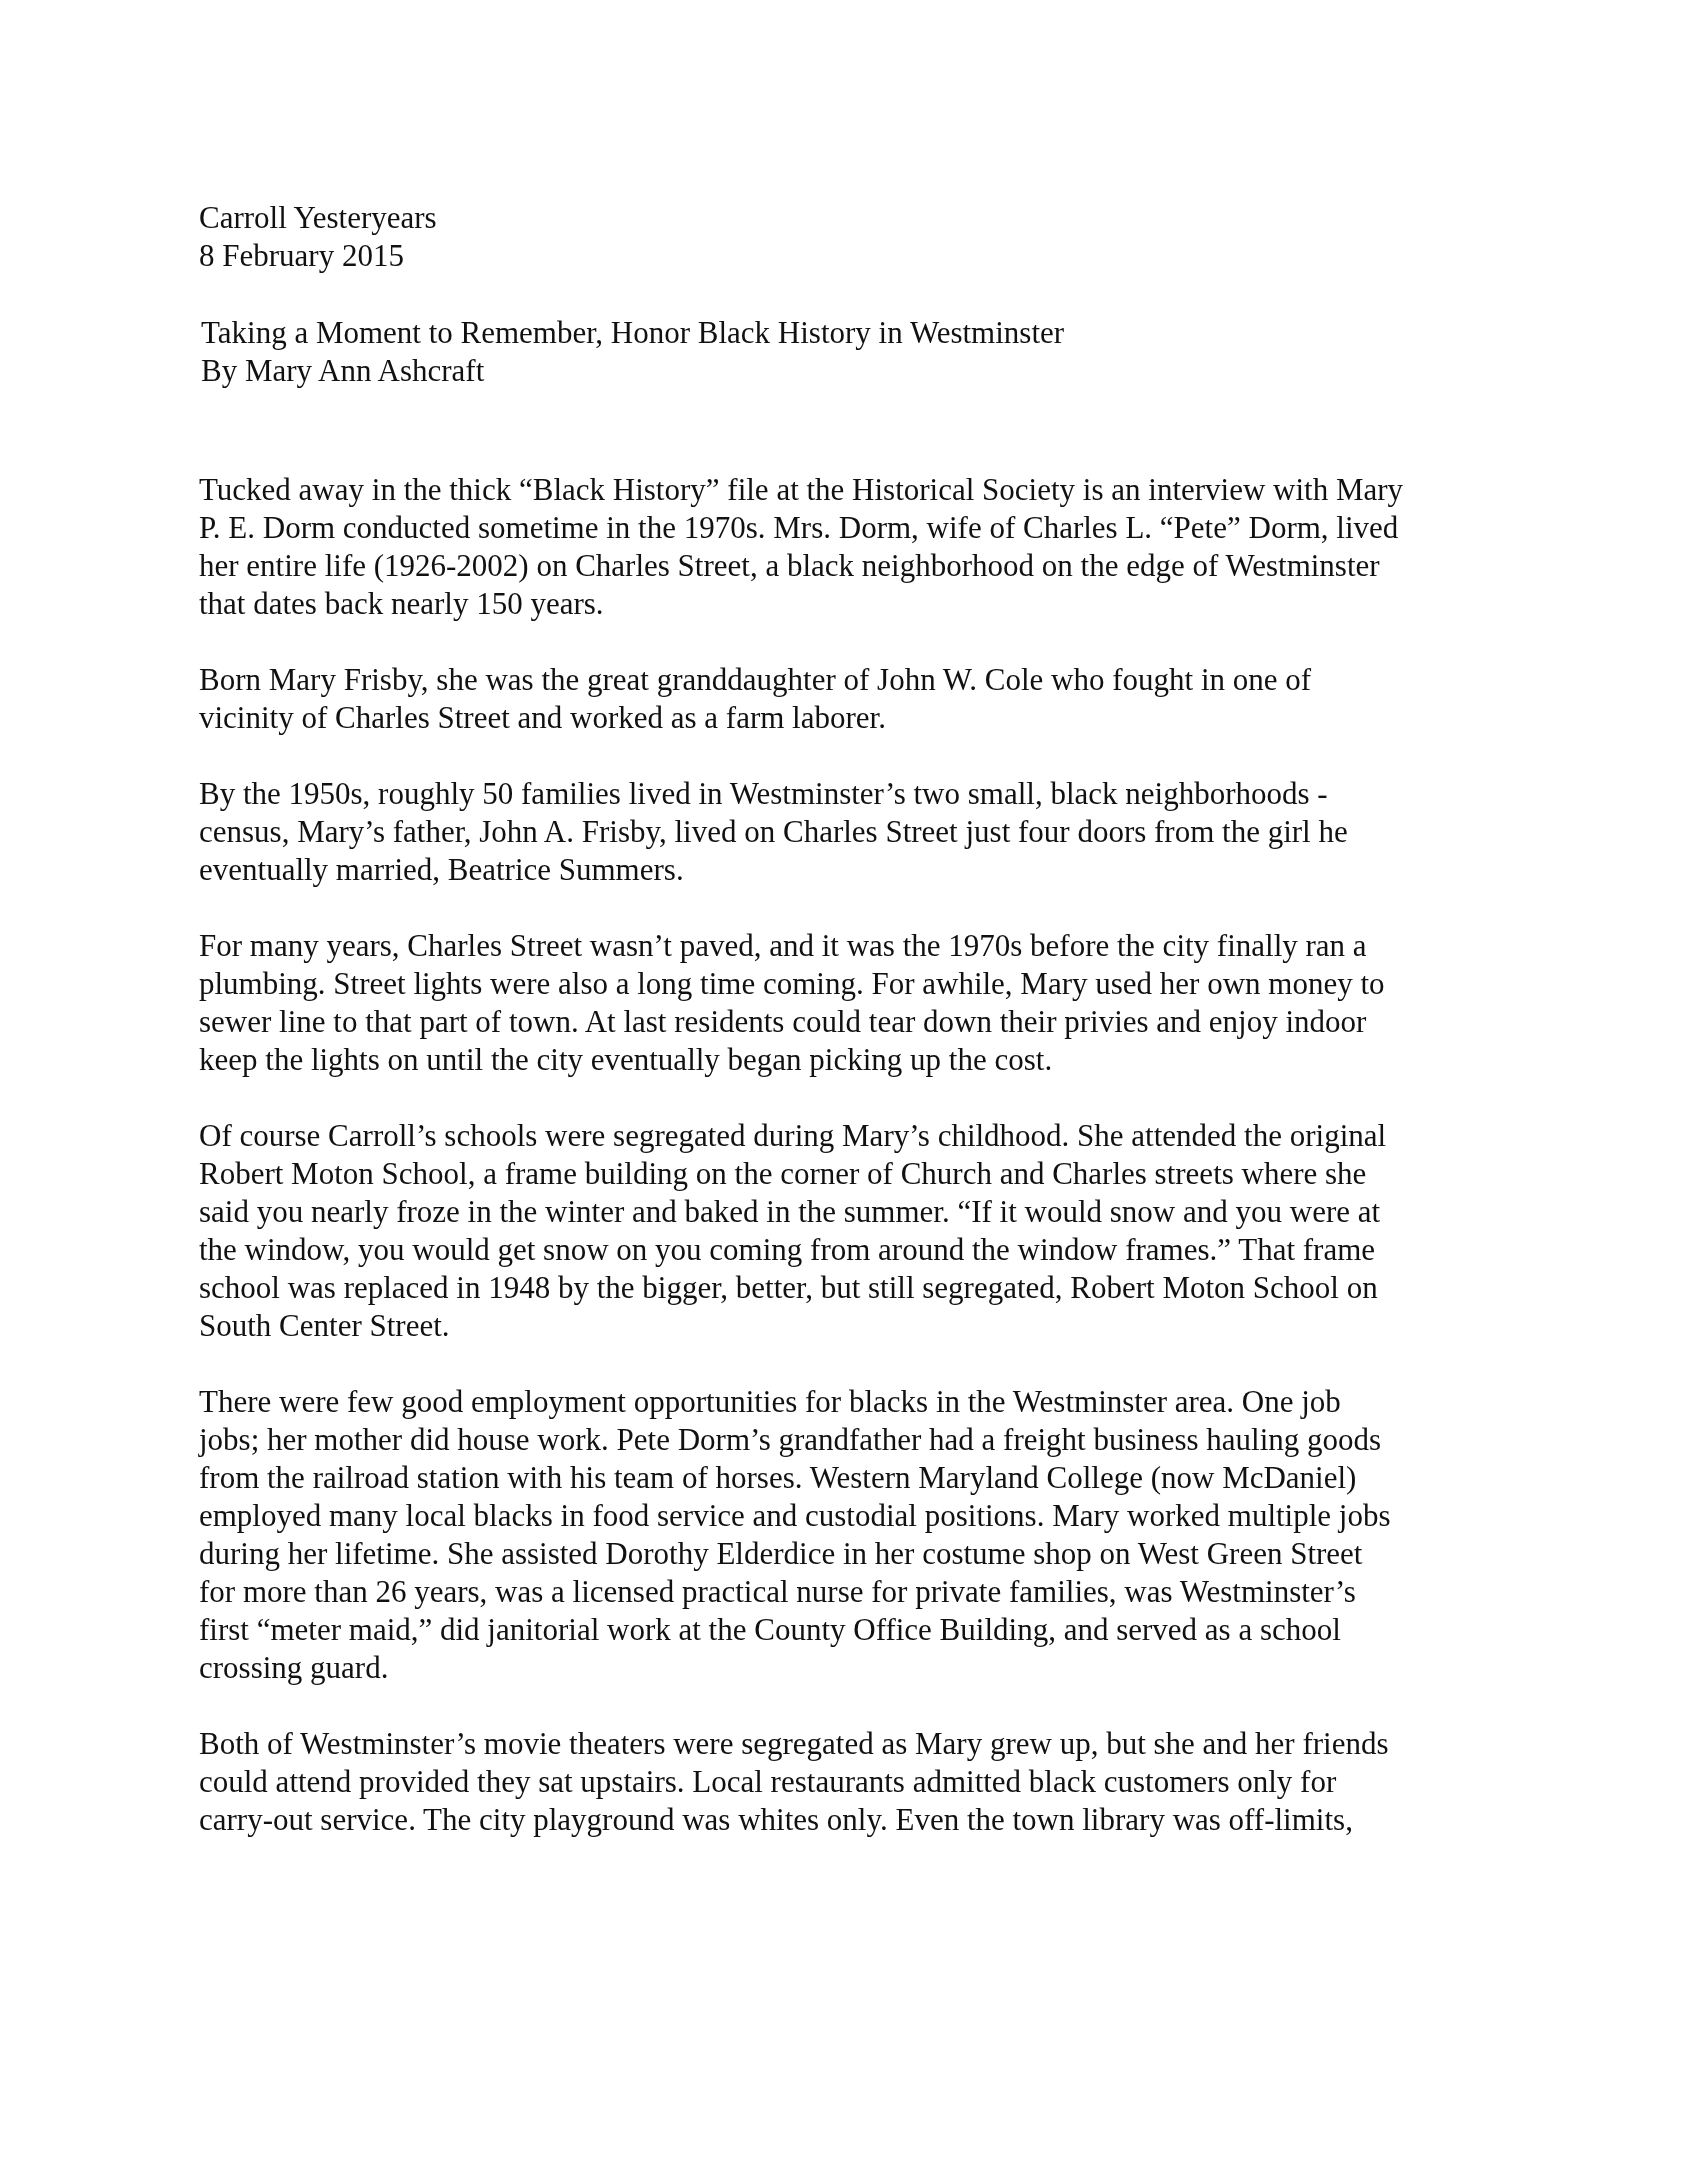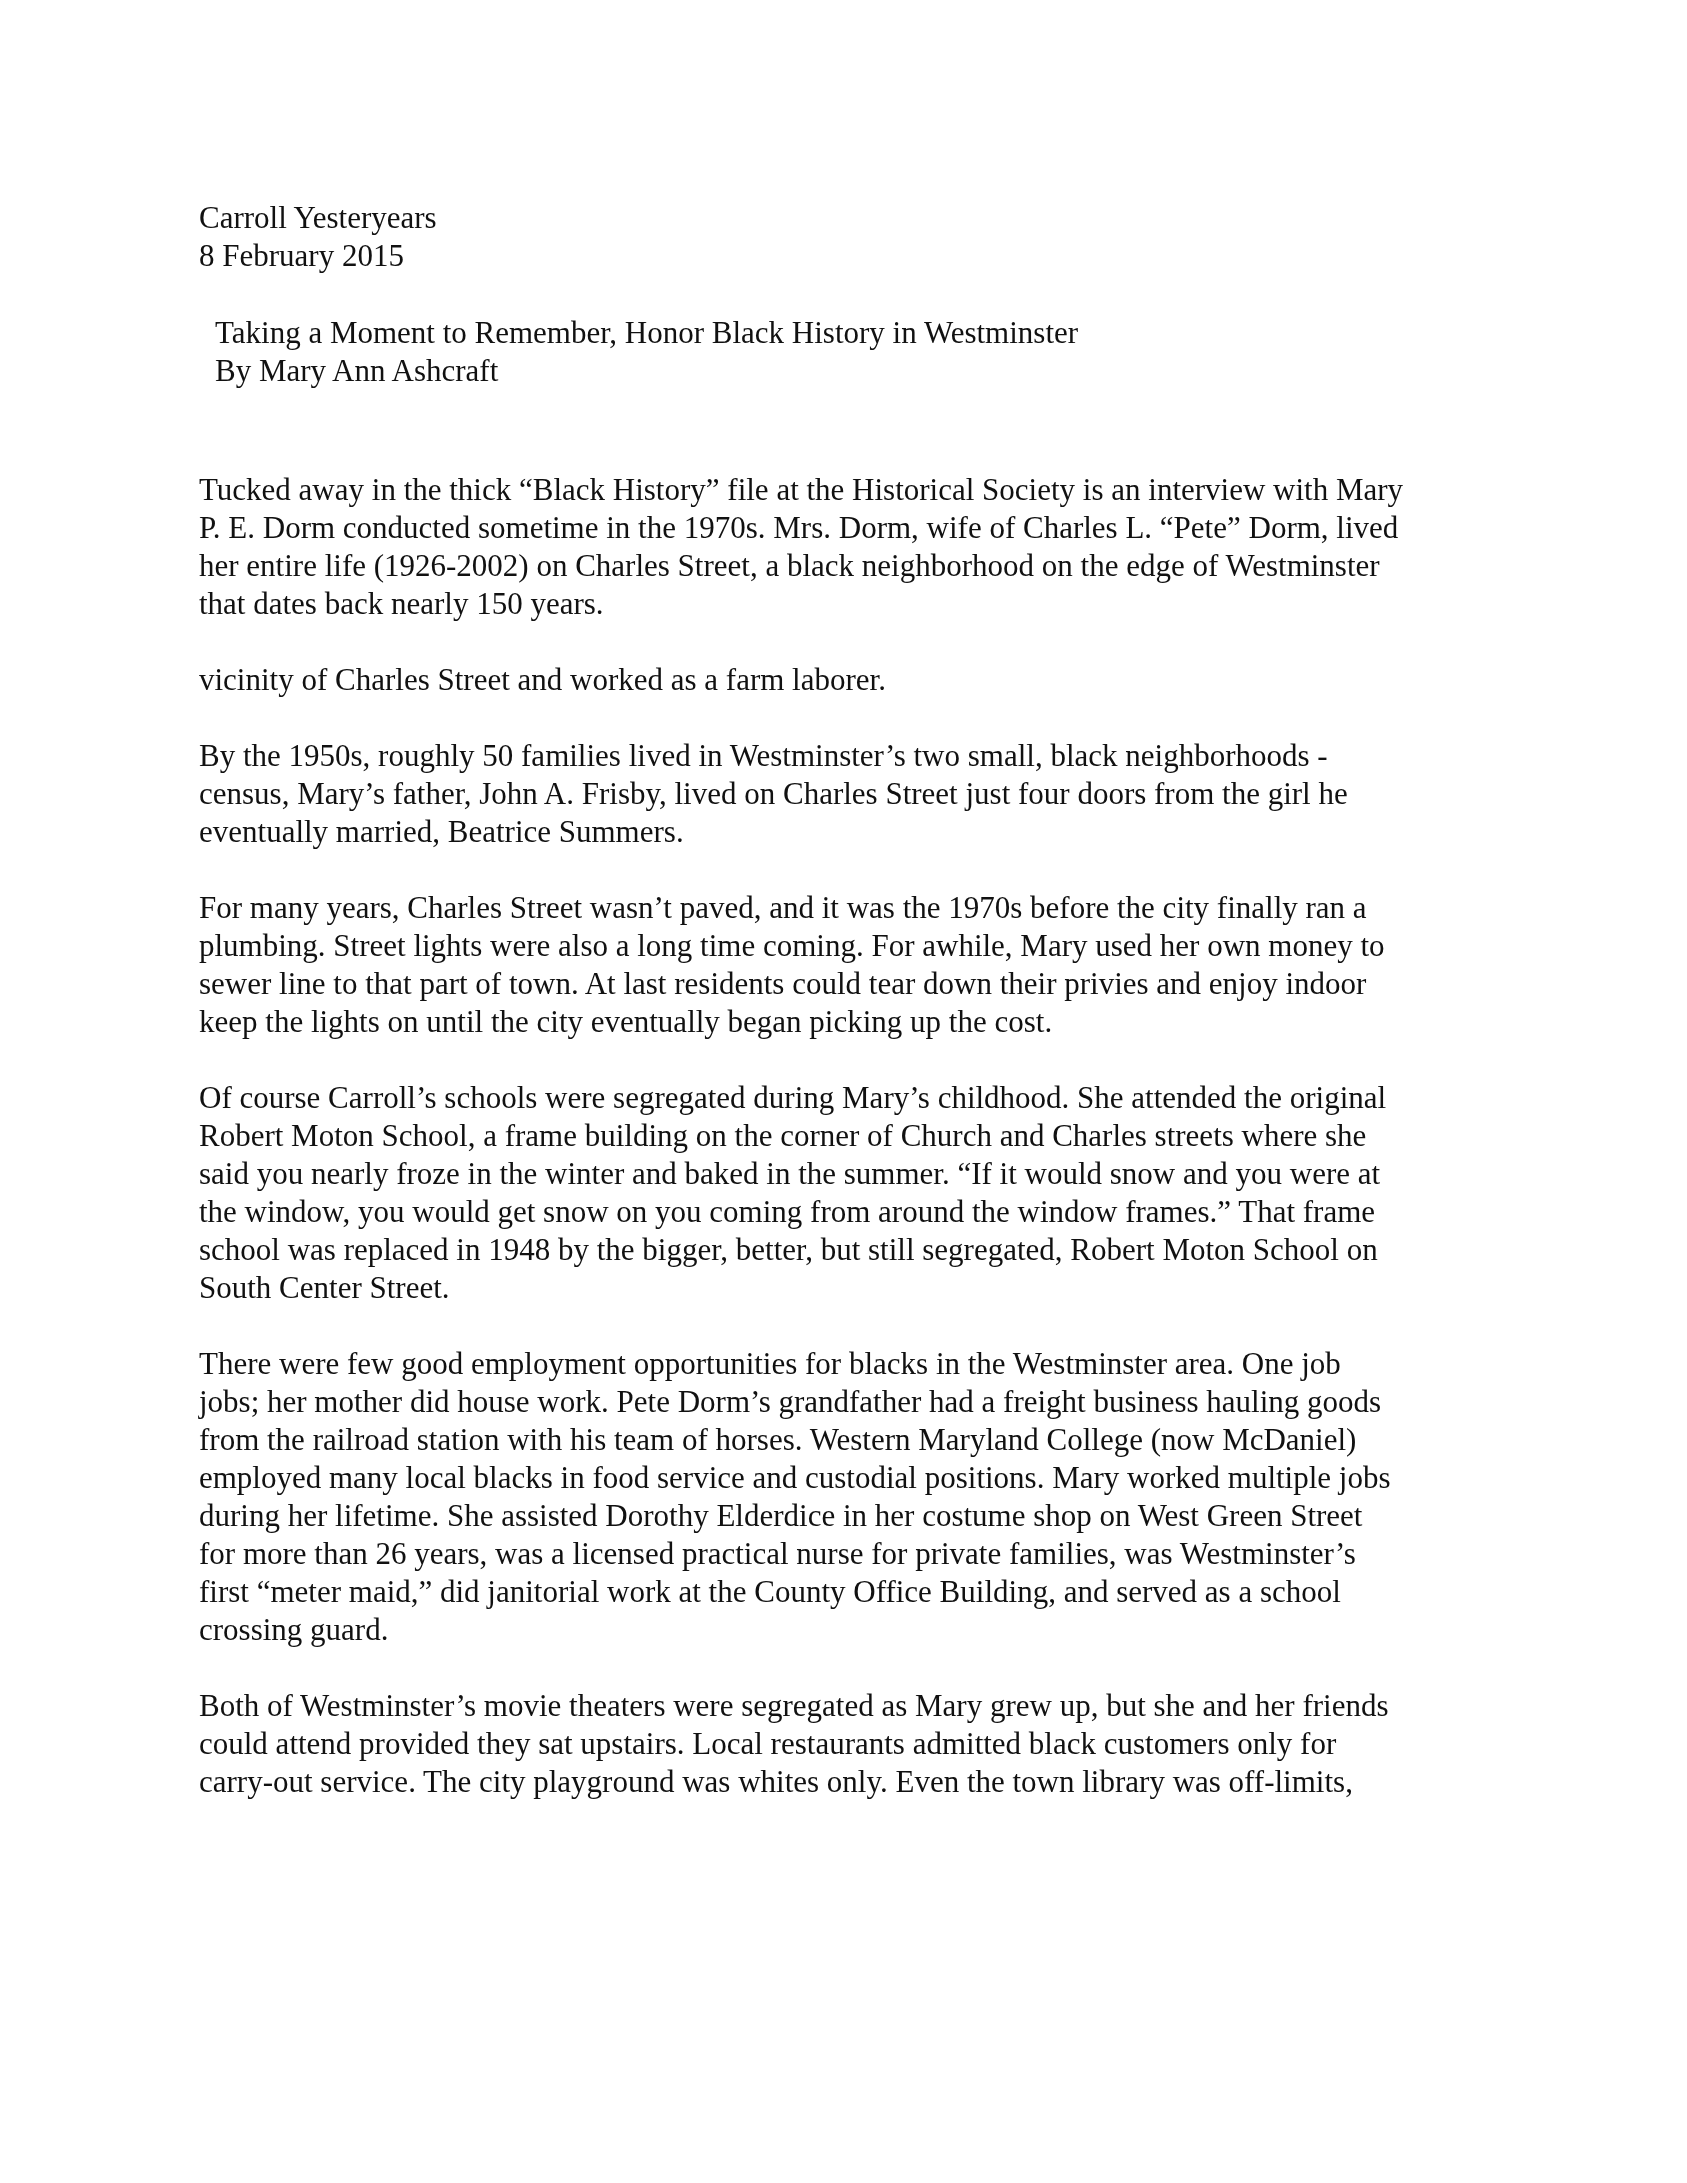--- a/index.html
+++ b/index.html
@@ -28,21 +28,21 @@
     }
     .header-block {
       position: absolute;
       top: 199px;
       left: 0;
       width: 1321px;
     }
     .title-block {
       position: absolute;
       top: 314px;
-      left: 16px;
+      left: 2px;
       width: 1321px;
     }
     .body-block {
       position: absolute;
       top: 467px;
       left: 0;
       width: 1321px;
     }
     .para {
       font-size: 31px;
@@ -72,20 +72,21 @@
 
   <div class="body-block">
     <p class="para">
       <span class="ln">Tucked away in the thick “Black History” file at the Historical Society is an interview with Mary</span>
       <span class="ln">P. E. Dorm conducted sometime in the 1970s. Mrs. Dorm, wife of Charles L. “Pete” Dorm, lived</span>
       <span class="ln">her entire life (1926-2002) on Charles Street, a black neighborhood on the edge of Westminster</span>
       <span class="ln">that dates back nearly 150 years.</span>
     </p>
 
     <p class="para">
+      <span class="ln">Born Mary Frisby, she was the great granddaughter of John W. Cole who fought in one of</span>
       <span class="ln">vicinity of Charles Street and worked as a farm laborer.</span>
     </p>
 
     <p class="para">
       <span class="ln">By the 1950s, roughly 50 families lived in Westminster’s two small, black neighborhoods -</span>
       <span class="ln">census, Mary’s father, John A. Frisby, lived on Charles Street just four doors from the girl he</span>
       <span class="ln">eventually married, Beatrice Summers.</span>
     </p>
 
     <p class="para">

